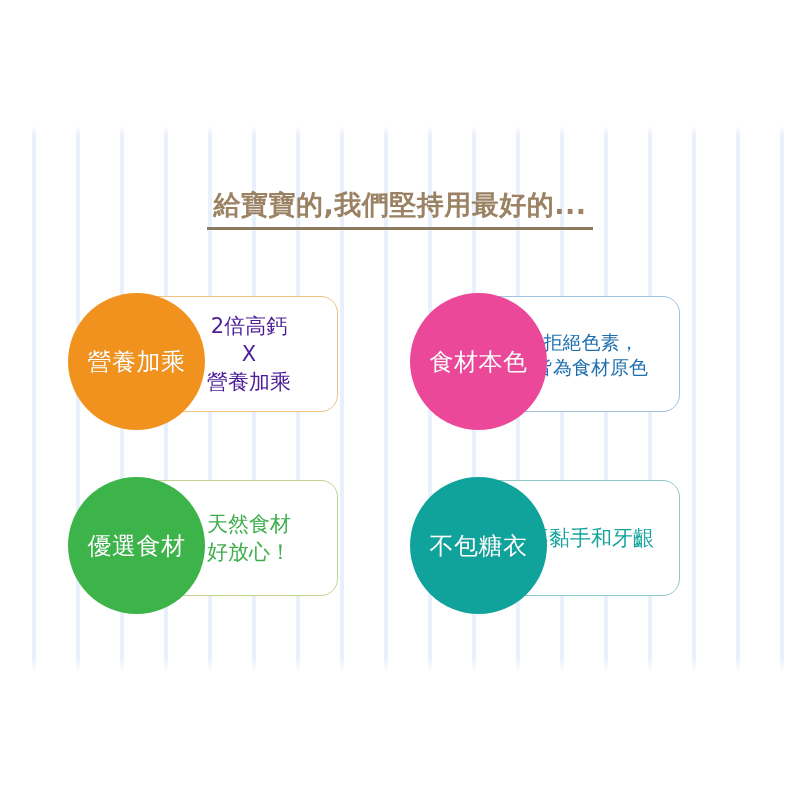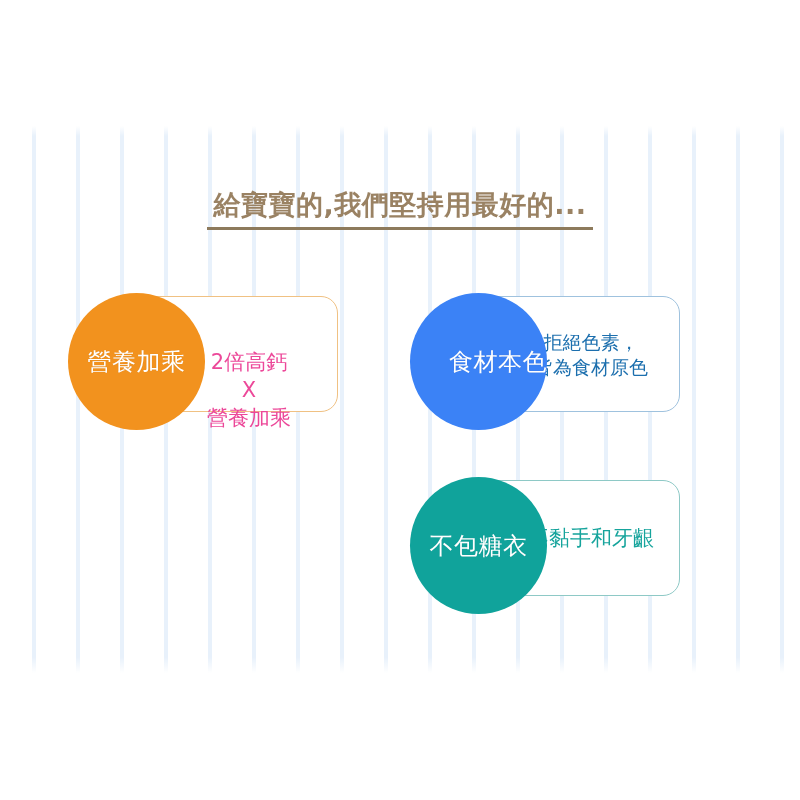--- a/index.html
+++ b/index.html
@@ -137,23 +137,23 @@
 
   
   #card-nutrition { left: 68px;  top: 296px; }
   #card-natural-color { left: 410px; top: 296px; }
   #card-ingredients { left: 68px;  top: 480px; }
   #card-no-sugarcoat { left: 410px; top: 480px; }
 
   
   #card-nutrition .card-circle { background: #F2921E; }
   #card-nutrition .card-box { border-color: #f0c183; }
-  #card-nutrition .card-text { color: #ec4899; margin-top: 36px; }
-
-  #card-natural-color .card-circle { background: #3b82f6; justify-content: flex-end; }
+  #card-nutrition .card-text { color: #4c1d95; }
+
+  #card-natural-color .card-circle { background: #ec4899; }
   #card-natural-color .card-box { border-color: #9fc2de; }
   #card-natural-color .card-text { color: #1C6FAE; }
 
   #card-ingredients .card-circle { background: #3CB44A; }
   #card-ingredients .card-box { border-color: #c2d38e; }
   #card-ingredients .card-text { color: #3FAF4E; }
 
   #card-no-sugarcoat .card-circle { background: #10A39B; }
   #card-no-sugarcoat .card-box { border-color: #8ec9c6; }
   #card-no-sugarcoat .card-text { color: #16A49C; }
@@ -194,20 +194,30 @@
     <div class="card-box"></div>
     <div class="card-text">
       <span class="line">拒絕色素，</span>
       <span class="line">皆為食材原色</span>
     </div>
     <div class="card-circle">
       <span class="card-circle-label">食材本色</span>
     </div>
   </div>
 
+  <div class="feature-card" id="card-ingredients">
+    <div class="card-box"></div>
+    <div class="card-text">
+      <span class="line">天然食材</span>
+      <span class="line">好放心！</span>
+    </div>
+    <div class="card-circle">
+      <span class="card-circle-label">優選食材</span>
+    </div>
+  </div>
 
   <div class="feature-card" id="card-no-sugarcoat">
     <div class="card-box"></div>
     <div class="card-text">
       <span class="line">不黏手和牙齦</span>
     </div>
     <div class="card-circle">
       <span class="card-circle-label">不包糖衣</span>
     </div>
   </div>

